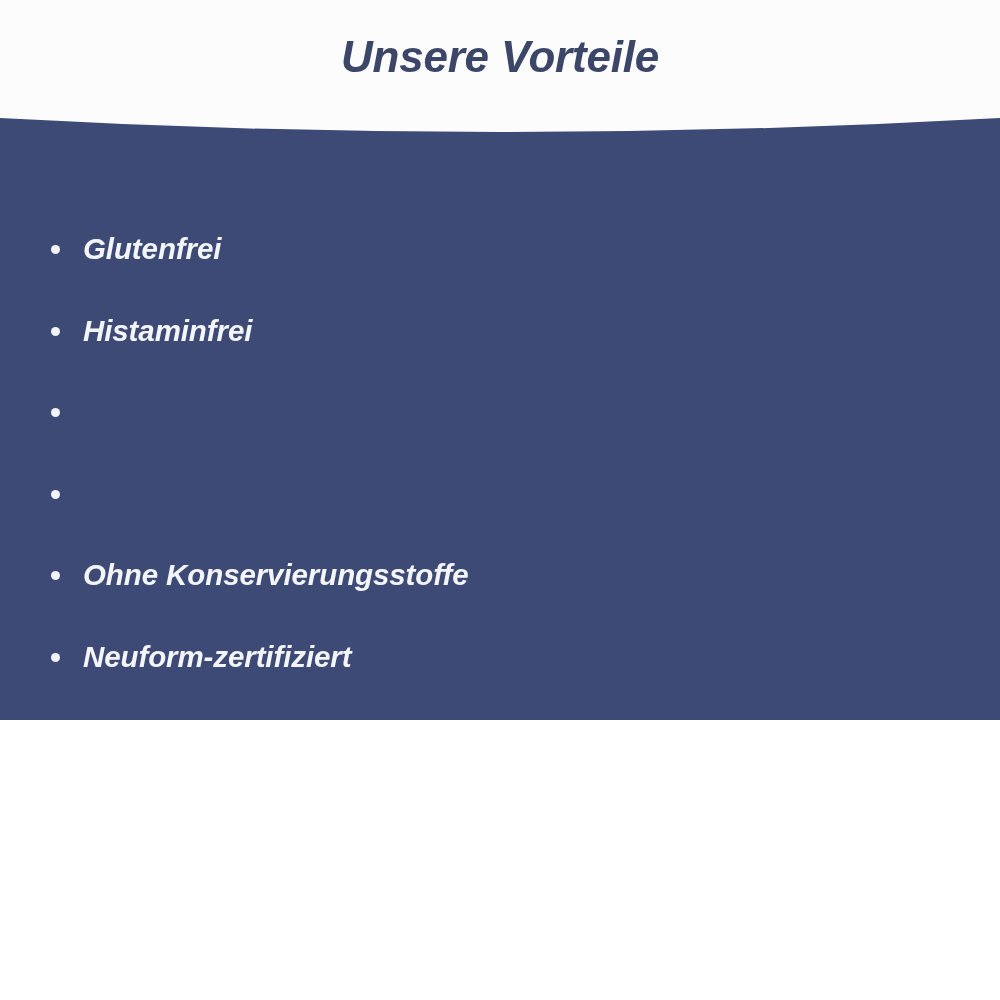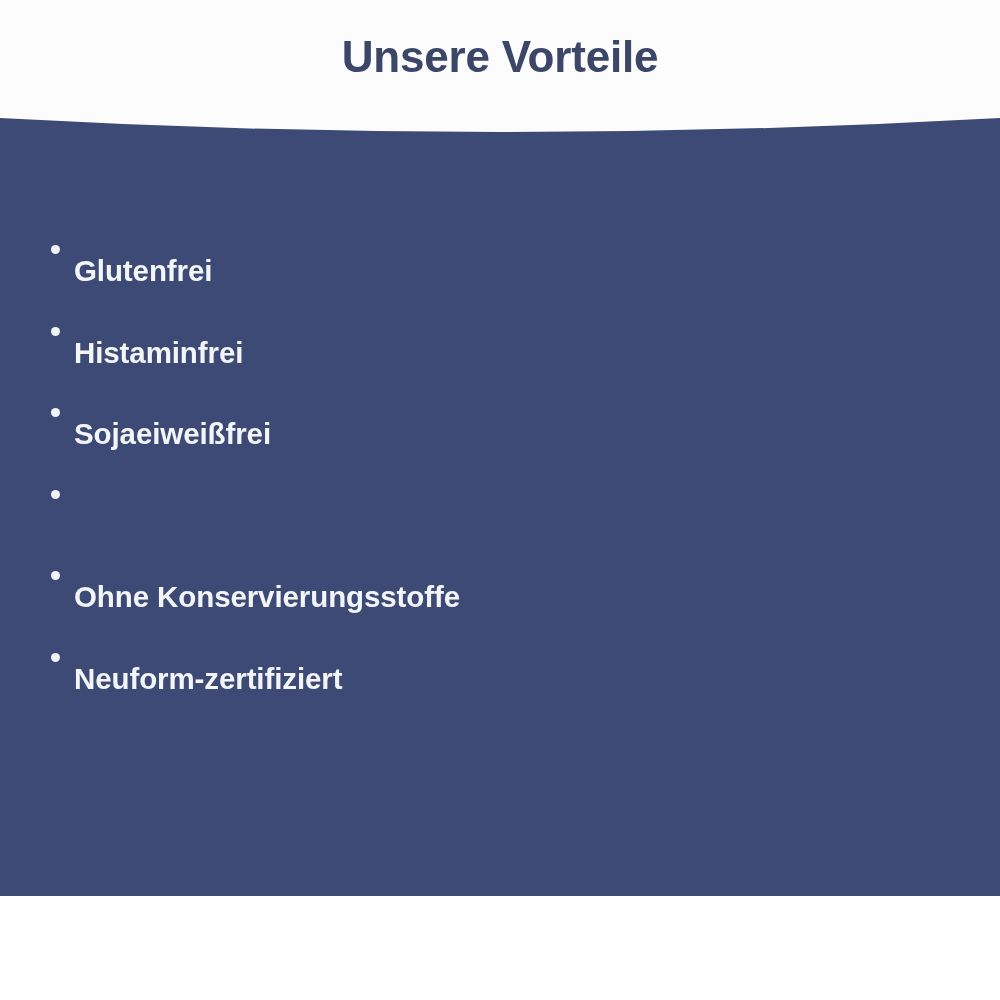--- a/index.html
+++ b/index.html
@@ -8,23 +8,24 @@
   html, body {
     width:1000px;
     height:1000px;
     overflow:hidden;
     font-family:"Liberation Sans", sans-serif;
   }
 
   #canvas {
     position:relative;
     width:1000px;
-    height:896px;
+    height:720px;
     background:#3c4a75;      
     overflow:hidden;
+    font-style:italic;
   }
 
   
   #header {
     position:absolute;
     left:0; top:0;
     width:1000px;
     height:140px;
     z-index:2;
   }
@@ -60,21 +61,20 @@
     width:1000px;
     list-style:none;
     z-index:1;
   }
   .benefit-item {
     position:relative;
     height:81.6px;
     display:flex;
     align-items:flex-start;
     padding-left:51px;
-    flex-direction:column;
   }
   .benefit-bullet {
     flex:0 0 auto;
     width:9px;
     height:9px;
     border-radius:50%;
     background:#f1f3f7;
     margin-top:13px;
   }
   .benefit-label {
@@ -108,21 +108,20 @@
       <span class="benefit-label">Glutenfrei</span>
     </li>
 
     <li class="benefit-item">
       <span class="benefit-bullet"></span>
       <span class="benefit-label">Histaminfrei</span>
     </li>
 
     <li class="benefit-item">
       <span class="benefit-bullet"></span>
-      <span class="benefit-label">Sojaeiweißfrei</span>
     </li>
 
 
 
 
     <li class="benefit-item">
       <span class="benefit-bullet"></span>
     </li>
 
     <li class="benefit-item">

